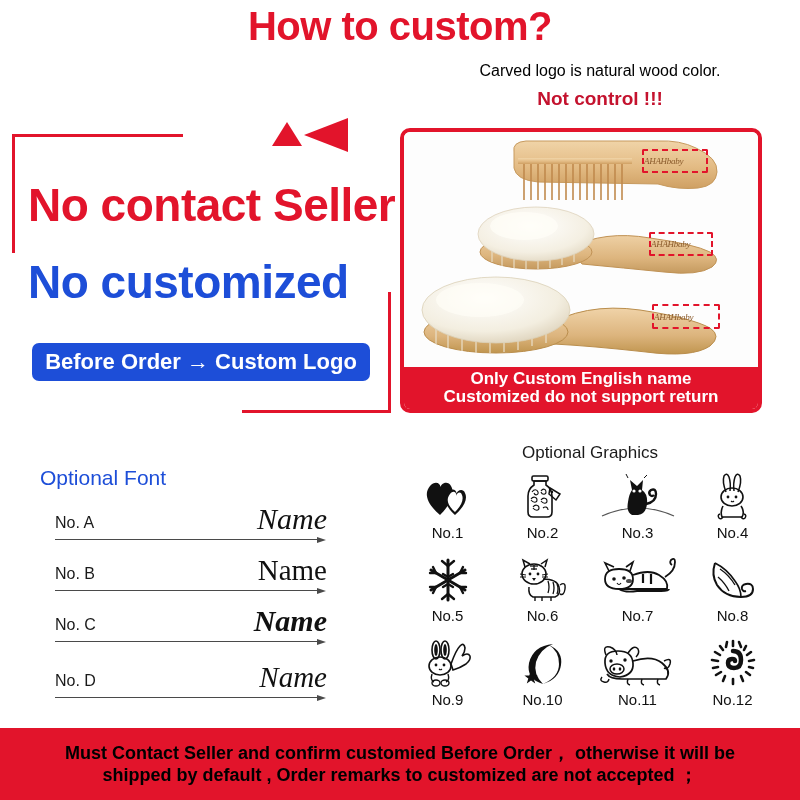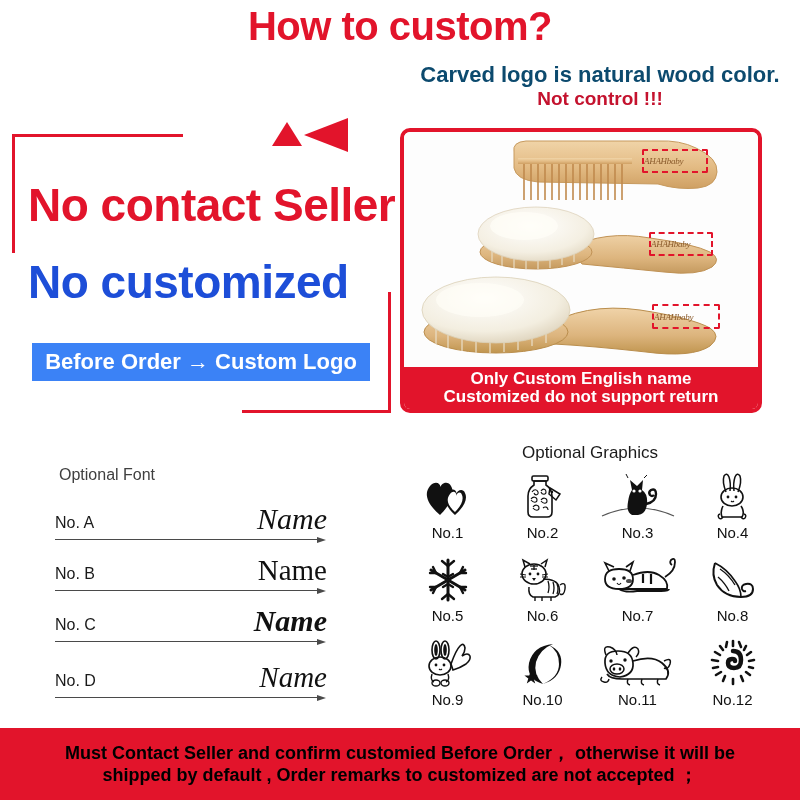--- a/index.html
+++ b/index.html
@@ -13,21 +13,21 @@
   #page{position:relative;width:800px;height:800px;}
 
   
   .title{
     position:absolute;left:0;top:4px;width:800px;text-align:center;
     color:#E2142B;font-size:40px;font-weight:700;letter-spacing:-0.5px;
     font-family:"Liberation Sans", sans-serif;
   }
   .carved-line{
     position:absolute;left:410px;top:62px;width:380px;text-align:center;
-    color:#0c4a6e;font-size:22px;font-weight:700;letter-spacing:0px;
+    color:#000000;font-size:16px;font-weight:400;letter-spacing:0px;
   }
   .not-control{
     position:absolute;left:410px;top:88px;width:380px;text-align:center;
     color:#C4122E;font-size:19px;font-weight:700;
   }
 
   
   .bracket-top{
     position:absolute;left:12px;top:134px;width:168px;height:116px;
     border-left:3px solid #E2142B;border-top:3px solid #E2142B;
@@ -57,23 +57,23 @@
   }
   .headline2{
     position:absolute;left:28px;top:255px;
     color:#1d4ed8;font-size:46px;font-weight:700;letter-spacing:-0.5px;
     white-space:nowrap;
   }
 
   
   .badge{
     position:absolute;left:32px;top:343px;width:338px;height:38px;
-    background:#3b82f6;color:#ffffff;
+    background:#1d4ed8;color:#ffffff;
     display:flex;align-items:center;justify-content:center;
-    font-size:22px;font-weight:700;white-space:nowrap;
+    font-size:22px;font-weight:700;white-space:nowrap;border-radius:7px;
   }
 
   
   .panel{
     position:absolute;left:400px;top:128px;width:362px;height:285px;
     border:4px solid #E2142B;border-radius:10px;
     box-sizing:border-box;background:#ffffff;overflow:hidden;
   }
   .panel-photo{position:absolute;left:0;top:0;width:354px;height:238px;background:#fdfdfd;}
   .panel-caption{
@@ -90,22 +90,22 @@
     position:absolute;border:2px dashed #E2142B;border-radius:2px;
     display:flex;align-items:center;justify-content:flex-start;
   }
   .engrave{
     font-family:"Liberation Serif", serif;font-style:italic;
     color:#8a5a2b;font-size:9px;white-space:nowrap;letter-spacing:-0.3px;
   }
 
   
   .opt-font-title{
-    position:absolute;left:59px;top:466px;color:#404040;
-    font-size:16px;font-weight:400;
+    position:absolute;left:40px;top:466px;color:#1d4ed8;
+    font-size:21px;font-weight:400;
   }
   .font-row{position:absolute;left:55px;width:276px;height:50px;}
   .font-row .no{
     position:absolute;left:0;bottom:8px;color:#1a1a1a;font-size:16px;
   }
   .font-row .sample{
     position:absolute;right:4px;bottom:4px;color:#111;white-space:nowrap;
   }
   .font-row .rule{
     position:absolute;left:0;bottom:0;width:265px;height:1px;background:#4a4a4a;

